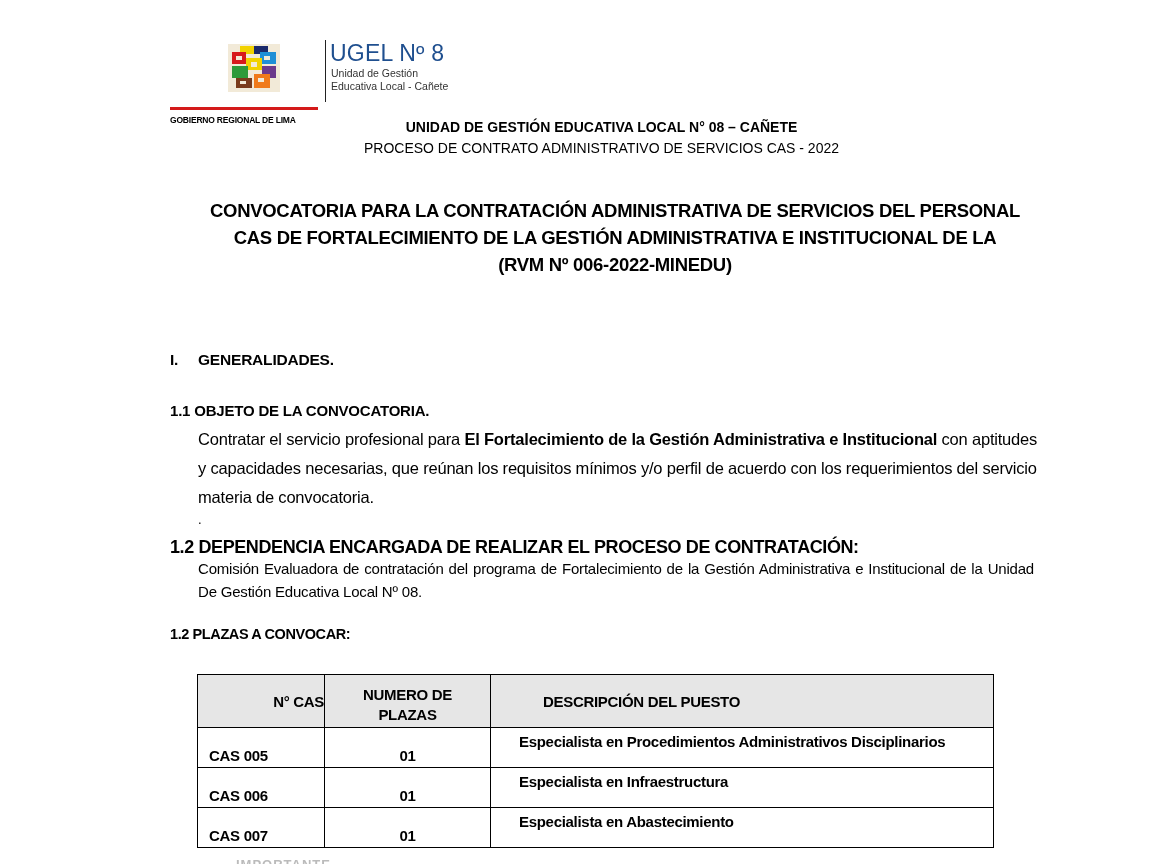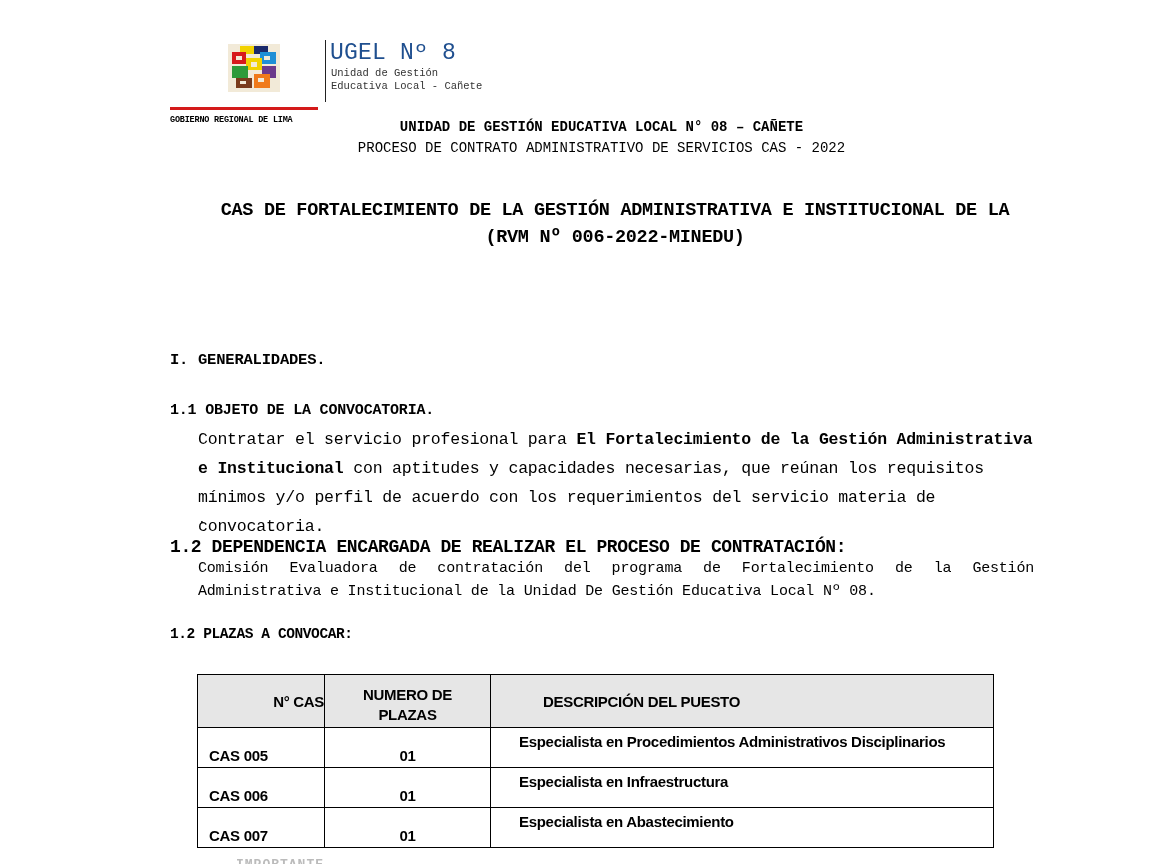--- a/index.html
+++ b/index.html
@@ -1,18 +1,18 @@
 <!DOCTYPE html>
 <html><head>
 <meta charset="utf-8">
 <style>
   html, body { margin: 0; padding: 0; background: #ffffff; }
   body { width: 1168px; height: 864px; overflow: hidden; position: relative;
          font-family: "Liberation Sans", sans-serif; color: #000; }
-  .abs { position: absolute; font-family: Liberation Mono, monospace; }
+  .abs { position: absolute; }
 
   
   .gob-logo { left: 228px; top: 44px; width: 52px; height: 48px; }
   .gob-label { left: 170px; top: 95px; font-size: 8.5px; font-weight: bold; letter-spacing: -0.2px; white-space: nowrap; margin-top: 20px; }
   .gob-underline { left: 170px; top: 107px; width: 148px; height: 3px; background: #d41a1a; }
   .vdivider { left: 325px; top: 40px; width: 1px; height: 62px; background: #222; }
   .ugel-title { left: 330px; top: 41px; font-size: 23px; color: #1f4f8f; letter-spacing: 0.2px; line-height: 24px; white-space: nowrap; }
   .ugel-sub { left: 331px; top: 67px; font-size: 10.5px; color: #333; line-height: 13px; white-space: nowrap; }
 
   
@@ -78,20 +78,21 @@
 <div class="abs ugel-title">UGEL Nº 8</div>
 <div class="abs ugel-sub">
   <div>Unidad de Gestión</div>
   <div>Educativa Local - Cañete</div>
 </div>
 
 <div class="abs hdr1">UNIDAD DE GESTIÓN EDUCATIVA LOCAL N° 08 – CAÑETE</div>
 <div class="abs hdr2">PROCESO DE CONTRATO ADMINISTRATIVO DE SERVICIOS CAS - 2022</div>
 
 <div class="abs title">
+  <div>CONVOCATORIA PARA LA CONTRATACIÓN ADMINISTRATIVA DE SERVICIOS DEL PERSONAL</div>
   <div>CAS DE FORTALECIMIENTO DE LA GESTIÓN ADMINISTRATIVA E INSTITUCIONAL DE LA</div>
   <div>(RVM Nº 006-2022-MINEDU)</div>
 </div>
 
 <div class="abs sec sec-1">
   <span class="num">I.</span><span>GENERALIDADES.</span>
 </div>
 
 <div class="abs sec sec-11">1.1 OBJETO DE LA CONVOCATORIA.</div>
 <div class="abs para1">

